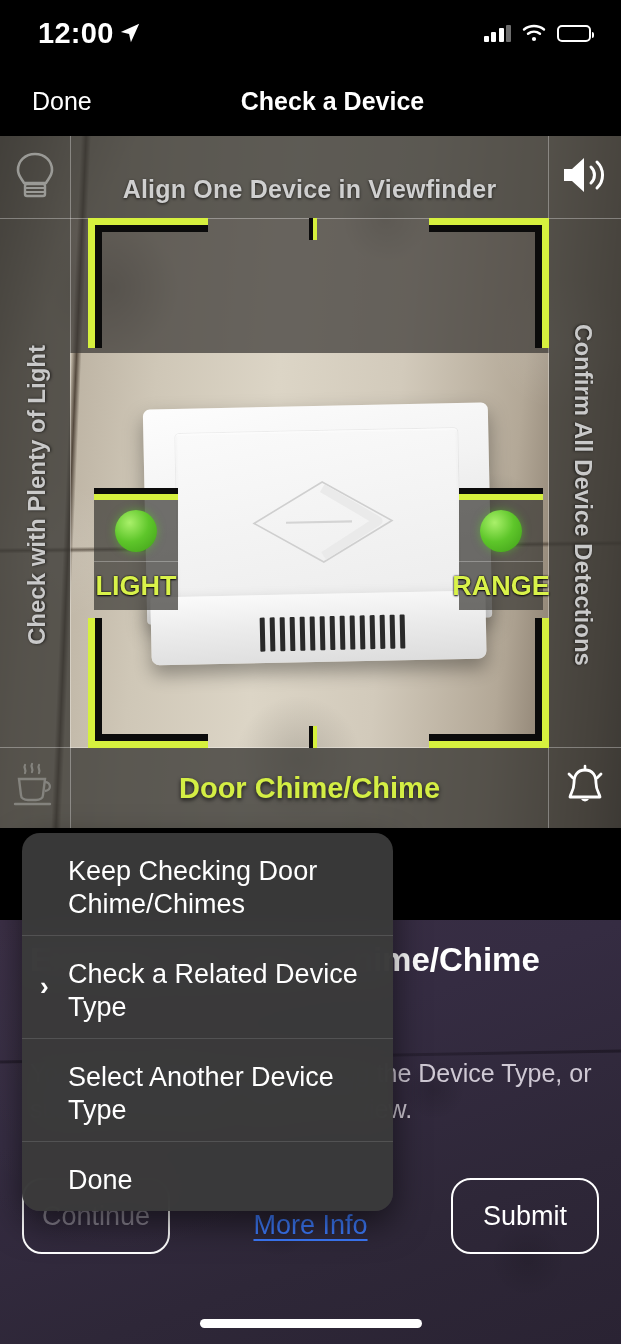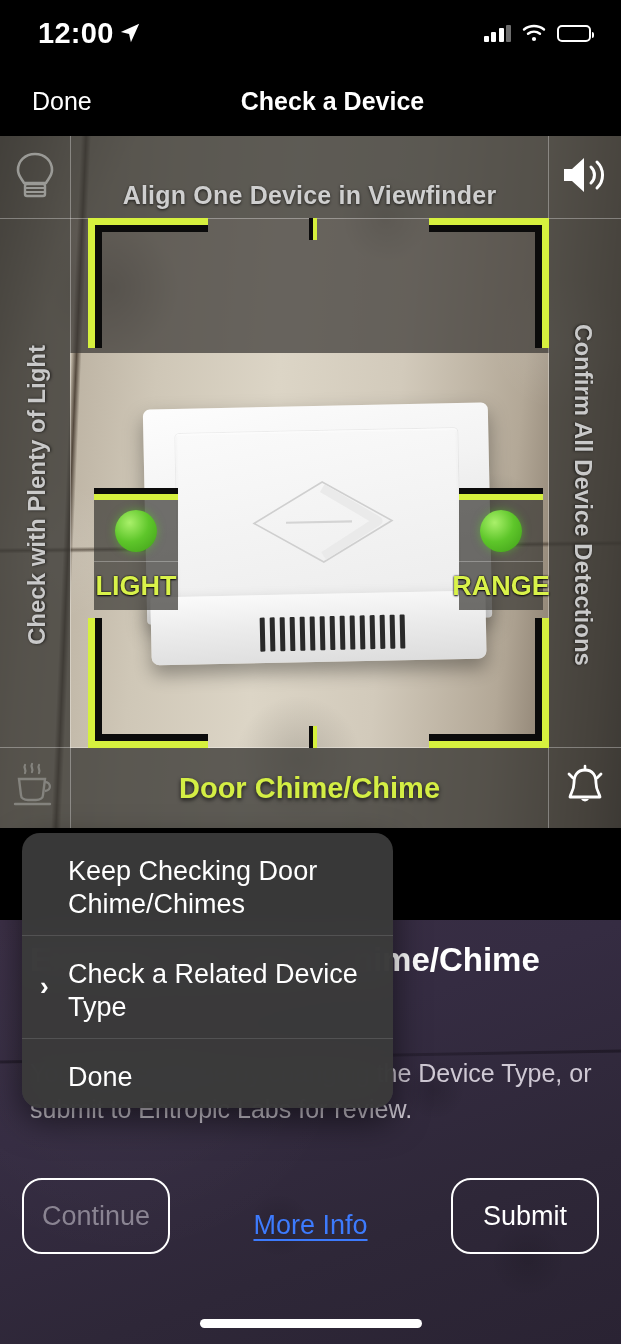--- a/index.html
+++ b/index.html
@@ -110,21 +110,21 @@
 
   .bulb-cell, .spk-cell, .cup-cell, .bell-cell {
     position: absolute; display:flex; align-items:center; justify-content:center;
   }
   .bulb-cell { left:0; top:0; width:70px; height:82px; }
   .spk-cell  { right:0; top:0; width:72px; height:82px; }
   .cup-cell  { left:0; bottom:0; width:70px; height:80px; }
   .bell-cell { right:0; bottom:0; width:72px; height:80px; }
 
   .hint-top {
-    position:absolute; left:70px; top:18px; width:479px; height:82px;
+    position:absolute; left:70px; top:12px; width:479px; height:82px;
     display:flex; align-items:center; justify-content:center;
     color:#cfcfcf; font-size:25px; font-weight:600; letter-spacing:.2px;
     text-shadow:0 1px 3px rgba(0,0,0,.7);
   }
   .hint-bottom {
     position:absolute; left:70px; bottom:0; width:479px; height:80px;
     display:flex; align-items:center; justify-content:center;
     color:#d4ee44; font-size:29px; font-weight:700;
     text-shadow:0 2px 4px rgba(0,0,0,.75);
   }
@@ -530,17 +530,20 @@
 
   <div class="ctxmenu">
     <div class="ctxitem">
       <span>Keep Checking Door Chime/Chimes</span>
     </div>
     <div class="ctxitem">
       <span class="chev">›</span>
       <span>Check a Related Device Type</span>
     </div>
     <div class="ctxitem">
+      <span>Select Another Device Type</span>
+    </div>
+    <div class="ctxitem">
       <span>Done</span>
     </div>
   </div>
 
 </div>
 
 </body></html>

